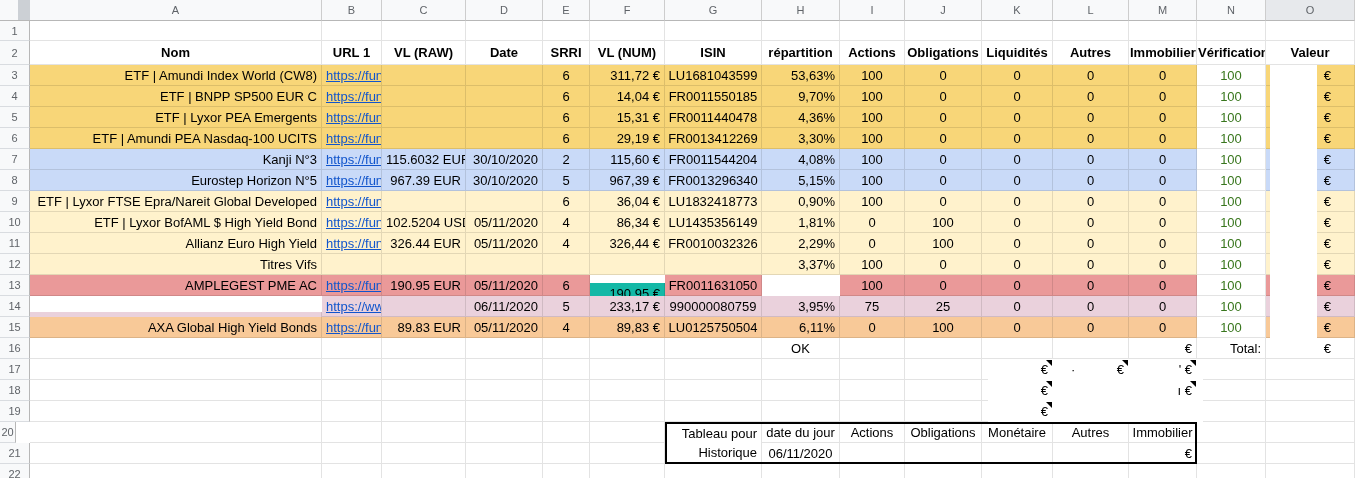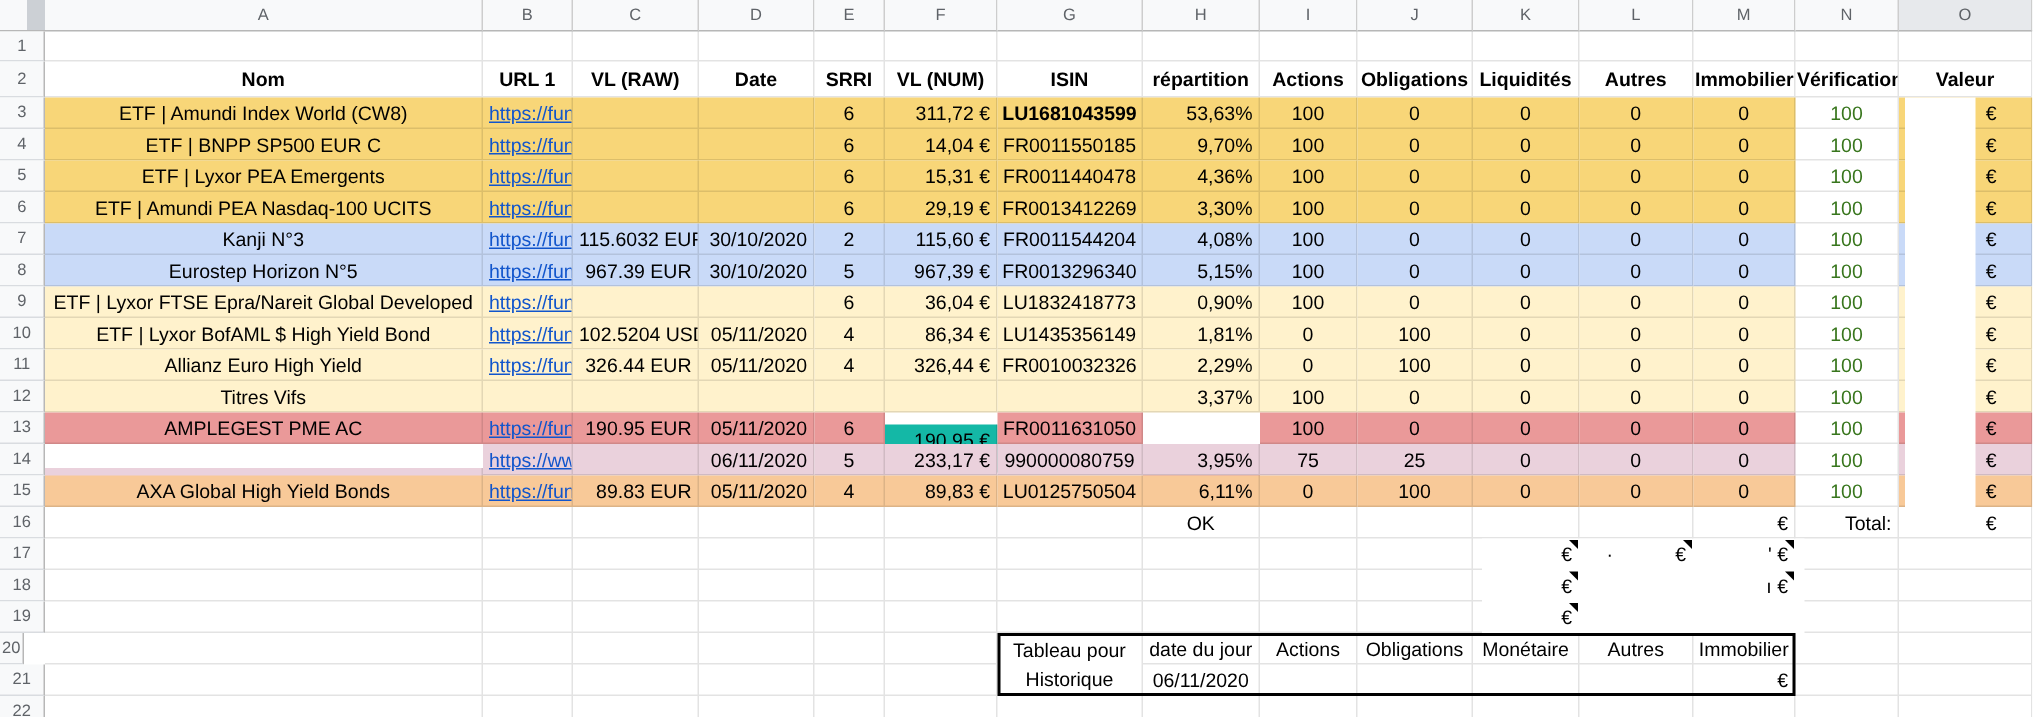--- a/index.html
+++ b/index.html
@@ -1,21 +1,21 @@
 <!DOCTYPE html>
 <html><head>
 <meta charset="utf-8">
 <style>
   html,body{margin:0;padding:0;background:#fff;}
   #stage{position:relative;width:1355px;height:478px;overflow:hidden;background:#fff;
          font-family:"Liberation Sans",sans-serif;}
   .cell{position:absolute;box-sizing:border-box;font:13px/21px "Liberation Sans",sans-serif;
         color:#000;border-right:1px solid rgba(0,0,0,.11);border-bottom:1px solid rgba(0,0,0,.11);
         overflow:hidden;white-space:nowrap;padding:0 4px;}
-  .al{text-align:center}.ar{text-align:right}.ac{text-align:center;padding:0 1px}
+  .al{text-align:right}.ar{text-align:right}.ac{text-align:center;padding:0 1px}
   .bold{font-weight:700}
   .link{text-decoration:underline}
   .ovaleur{padding-right:23px}
   .colhead,.rowhead,.corner{position:absolute;box-sizing:border-box;background:#f8f9fa;color:#5f6368;
         font:11px/21px "Liberation Sans",sans-serif;text-align:center;
         border-right:1px solid #cdcdcd;border-bottom:1px solid #b7b7b7;}
   .colhead.sel{background:#e7e9ec;}
   .rowhead{border-right:1px solid #b7b7b7;border-bottom:1px solid #d9dce0;}
   .corner{border-right:1px solid #b7b7b7;}
   .cornerband{position:absolute;left:18px;top:0;width:12px;height:20px;background:#ccd0d5;}
@@ -100,21 +100,21 @@
       <div class="cell ac bold" style="left: 1053px; top: 41px; width: 76px; height: 24px; line-height: 24px;">Autres</div>
       <div class="cell ac bold" style="left: 1129px; top: 41px; width: 68px; height: 24px; line-height: 24px;">Immobilier</div>
       <div class="cell ac bold" style="left: 1197px; top: 41px; width: 69px; height: 24px; line-height: 24px;">Vérification</div>
       <div class="cell ac bold" style="left: 1266px; top: 41px; width: 89px; height: 24px; line-height: 24px;">Valeur</div>
       <div class="cell al" style="left: 30px; top: 65px; width: 292px; height: 21px; line-height: 21px; background: rgb(248, 214, 120);">ETF | Amundi Index World (CW8)</div>
       <div class="cell al link" style="left: 322px; top: 65px; width: 60px; height: 21px; line-height: 21px; background: rgb(248, 214, 120); color: rgb(17, 85, 204);">https://fun</div>
       <div class="cell ar" style="left: 382px; top: 65px; width: 84px; height: 21px; line-height: 21px; background: rgb(248, 214, 120);"></div>
       <div class="cell ar" style="left: 466px; top: 65px; width: 77px; height: 21px; line-height: 21px; background: rgb(248, 214, 120);"></div>
       <div class="cell ac" style="left: 543px; top: 65px; width: 47px; height: 21px; line-height: 21px; background: rgb(248, 214, 120);">6</div>
       <div class="cell ar" style="left: 590px; top: 65px; width: 75px; height: 21px; line-height: 21px; background: rgb(248, 214, 120);">311,72 €</div>
-      <div class="cell ac" style="left: 665px; top: 65px; width: 97px; height: 21px; line-height: 21px; background: rgb(248, 214, 120); font-weight: bold;">LU1681043599</div>
+      <div class="cell ac" style="left: 665px; top: 65px; width: 97px; height: 21px; line-height: 21px; background: rgb(248, 214, 120);">LU1681043599</div>
       <div class="cell ar" style="left: 762px; top: 65px; width: 78px; height: 21px; line-height: 21px; background: rgb(248, 214, 120);">53,63%</div>
       <div class="cell ac" style="left: 840px; top: 65px; width: 65px; height: 21px; line-height: 21px; background: rgb(248, 214, 120);">100</div>
       <div class="cell ac" style="left: 905px; top: 65px; width: 77px; height: 21px; line-height: 21px; background: rgb(248, 214, 120);">0</div>
       <div class="cell ac" style="left: 982px; top: 65px; width: 71px; height: 21px; line-height: 21px; background: rgb(248, 214, 120);">0</div>
       <div class="cell ac" style="left: 1053px; top: 65px; width: 76px; height: 21px; line-height: 21px; background: rgb(248, 214, 120);">0</div>
       <div class="cell ac" style="left: 1129px; top: 65px; width: 68px; height: 21px; line-height: 21px; background: rgb(248, 214, 120);">0</div>
       <div class="cell ac" style="left: 1197px; top: 65px; width: 69px; height: 21px; line-height: 21px; color: rgb(56, 118, 29);">100</div>
       <div class="cell ar ovaleur" style="left: 1266px; top: 65px; width: 89px; height: 21px; line-height: 21px; background: rgb(248, 214, 120);">€</div>
       <div class="cell al" style="left: 30px; top: 86px; width: 292px; height: 21px; line-height: 21px; background: rgb(248, 214, 120);">ETF | BNPP SP500 EUR C</div>
       <div class="cell al link" style="left: 322px; top: 86px; width: 60px; height: 21px; line-height: 21px; background: rgb(248, 214, 120); color: rgb(17, 85, 204);">https://fun</div>

